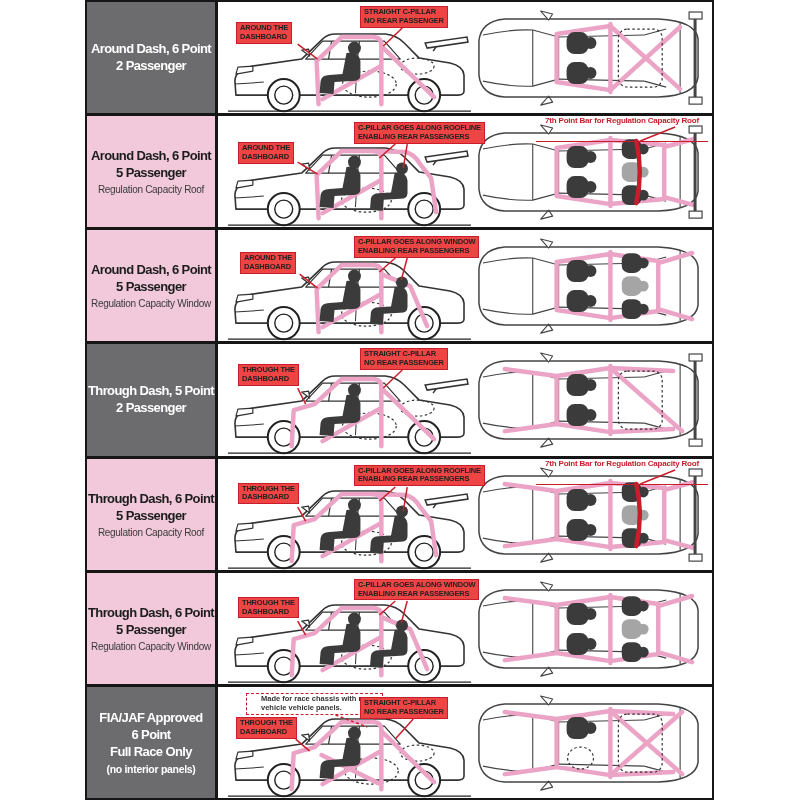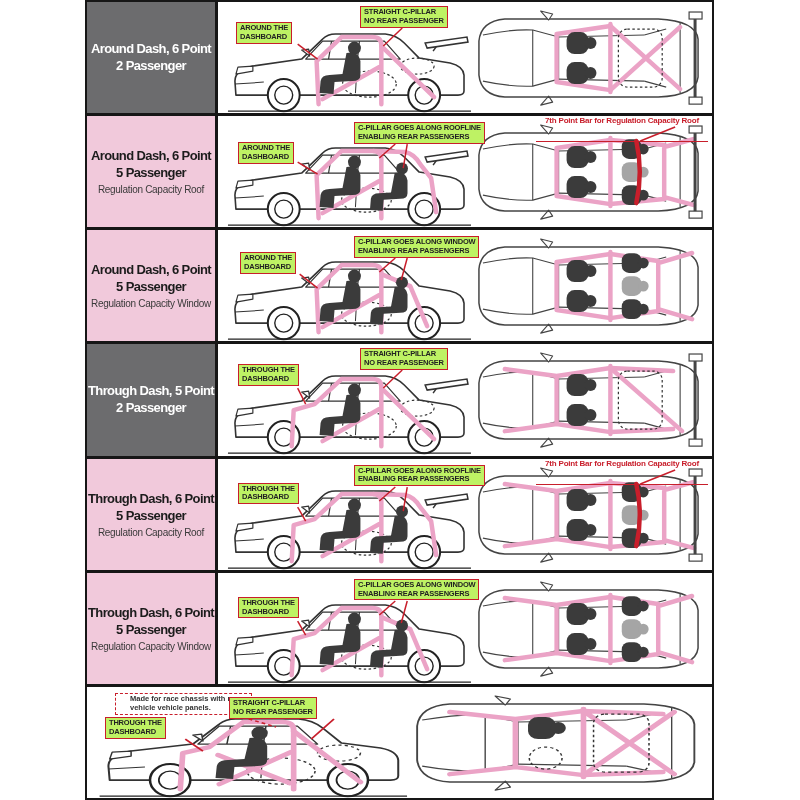--- a/index.html
+++ b/index.html
@@ -14,21 +14,21 @@
   .variant-gray{background:#6c6c6e;color:#ffffff;}
   .variant-pink{background:#f1c9db;color:#1c1c1c;}
   .t1{font-size:13px;font-weight:700;letter-spacing:-0.6px;line-height:1.3;white-space:nowrap;}
   .t1:empty{display:none;}
   .sub{font-size:10px;letter-spacing:-0.3px;margin-top:2px;white-space:nowrap;}
   .sub:empty{display:none;}
   .variant-pink .sub{color:#3a3a3a;font-weight:400;}
   .variant-gray .sub{color:#ffffff;font-weight:700;font-size:10.5px;}
   .art{flex:1;position:relative;background:#ffffff;overflow:hidden;}
   .art-svg{position:absolute;left:0;top:0;width:100%;height:100%;}
-  .callout{position:absolute;background:#bef264;border:1.5px solid #c81e2b;padding:1px 3px;
+  .callout{position:absolute;background:#ef4444;border:1.5px solid #c81e2b;padding:1px 3px;
            font-size:7.5px;font-weight:700;line-height:1.18;letter-spacing:-0.2px;color:#222;
            white-space:nowrap;z-index:3;}
   .callout span{display:block;}
   .race-box{position:absolute;background:#fff;border:1.5px dashed #c81e2b;padding:1px 14px;
             font-size:7.5px;font-weight:700;line-height:1.18;color:#333;white-space:nowrap;z-index:3;}
   .race-box span{display:block;}
   .red-note{position:absolute;color:#c81e2b;font-size:8px;font-weight:700;letter-spacing:-0.2px;
             white-space:nowrap;border-bottom:1.5px solid #c81e2b;padding-bottom:16px;z-index:3;
             width:172px;text-align:center;}
   
@@ -386,20 +386,26 @@
           <span>DASHBOARD</span>
         </div>
         <div class="callout" style="left:136px;top:6px">
           <span>C-PILLAR GOES ALONG WINDOW</span>
           <span>ENABLING REAR PASSENGERS</span>
         </div>
       </div>
     </div>
 
     <div class="row">
+      <div class="label-cell variant-gray">
+        <div class="t1">FIA/JAF Approved</div>
+        <div class="t1">6 Point</div>
+        <div class="t1">Full Race Only</div>
+        <div class="sub">(no interior panels)</div>
+      </div>
       <div class="art">
         <svg class="art-svg" viewBox="0 0 496 111" preserveAspectRatio="none">
           <g transform="translate(4,2)">
             <use href="#car-side-body"></use>
             <ellipse class="dots" cx="150" cy="82" rx="27" ry="13"></ellipse>
             <ellipse class="dots" cx="196" cy="64" rx="17" ry="8"></ellipse>
             <g class="cg">
               <path d="M101,95 L158,63"></path>
               <path d="M100,66 L157,94"></path>
               <path d="M160,100 L160,41 Q160,33 151,33 L120,33 L93,58 L72,64 L70,100"></path>

